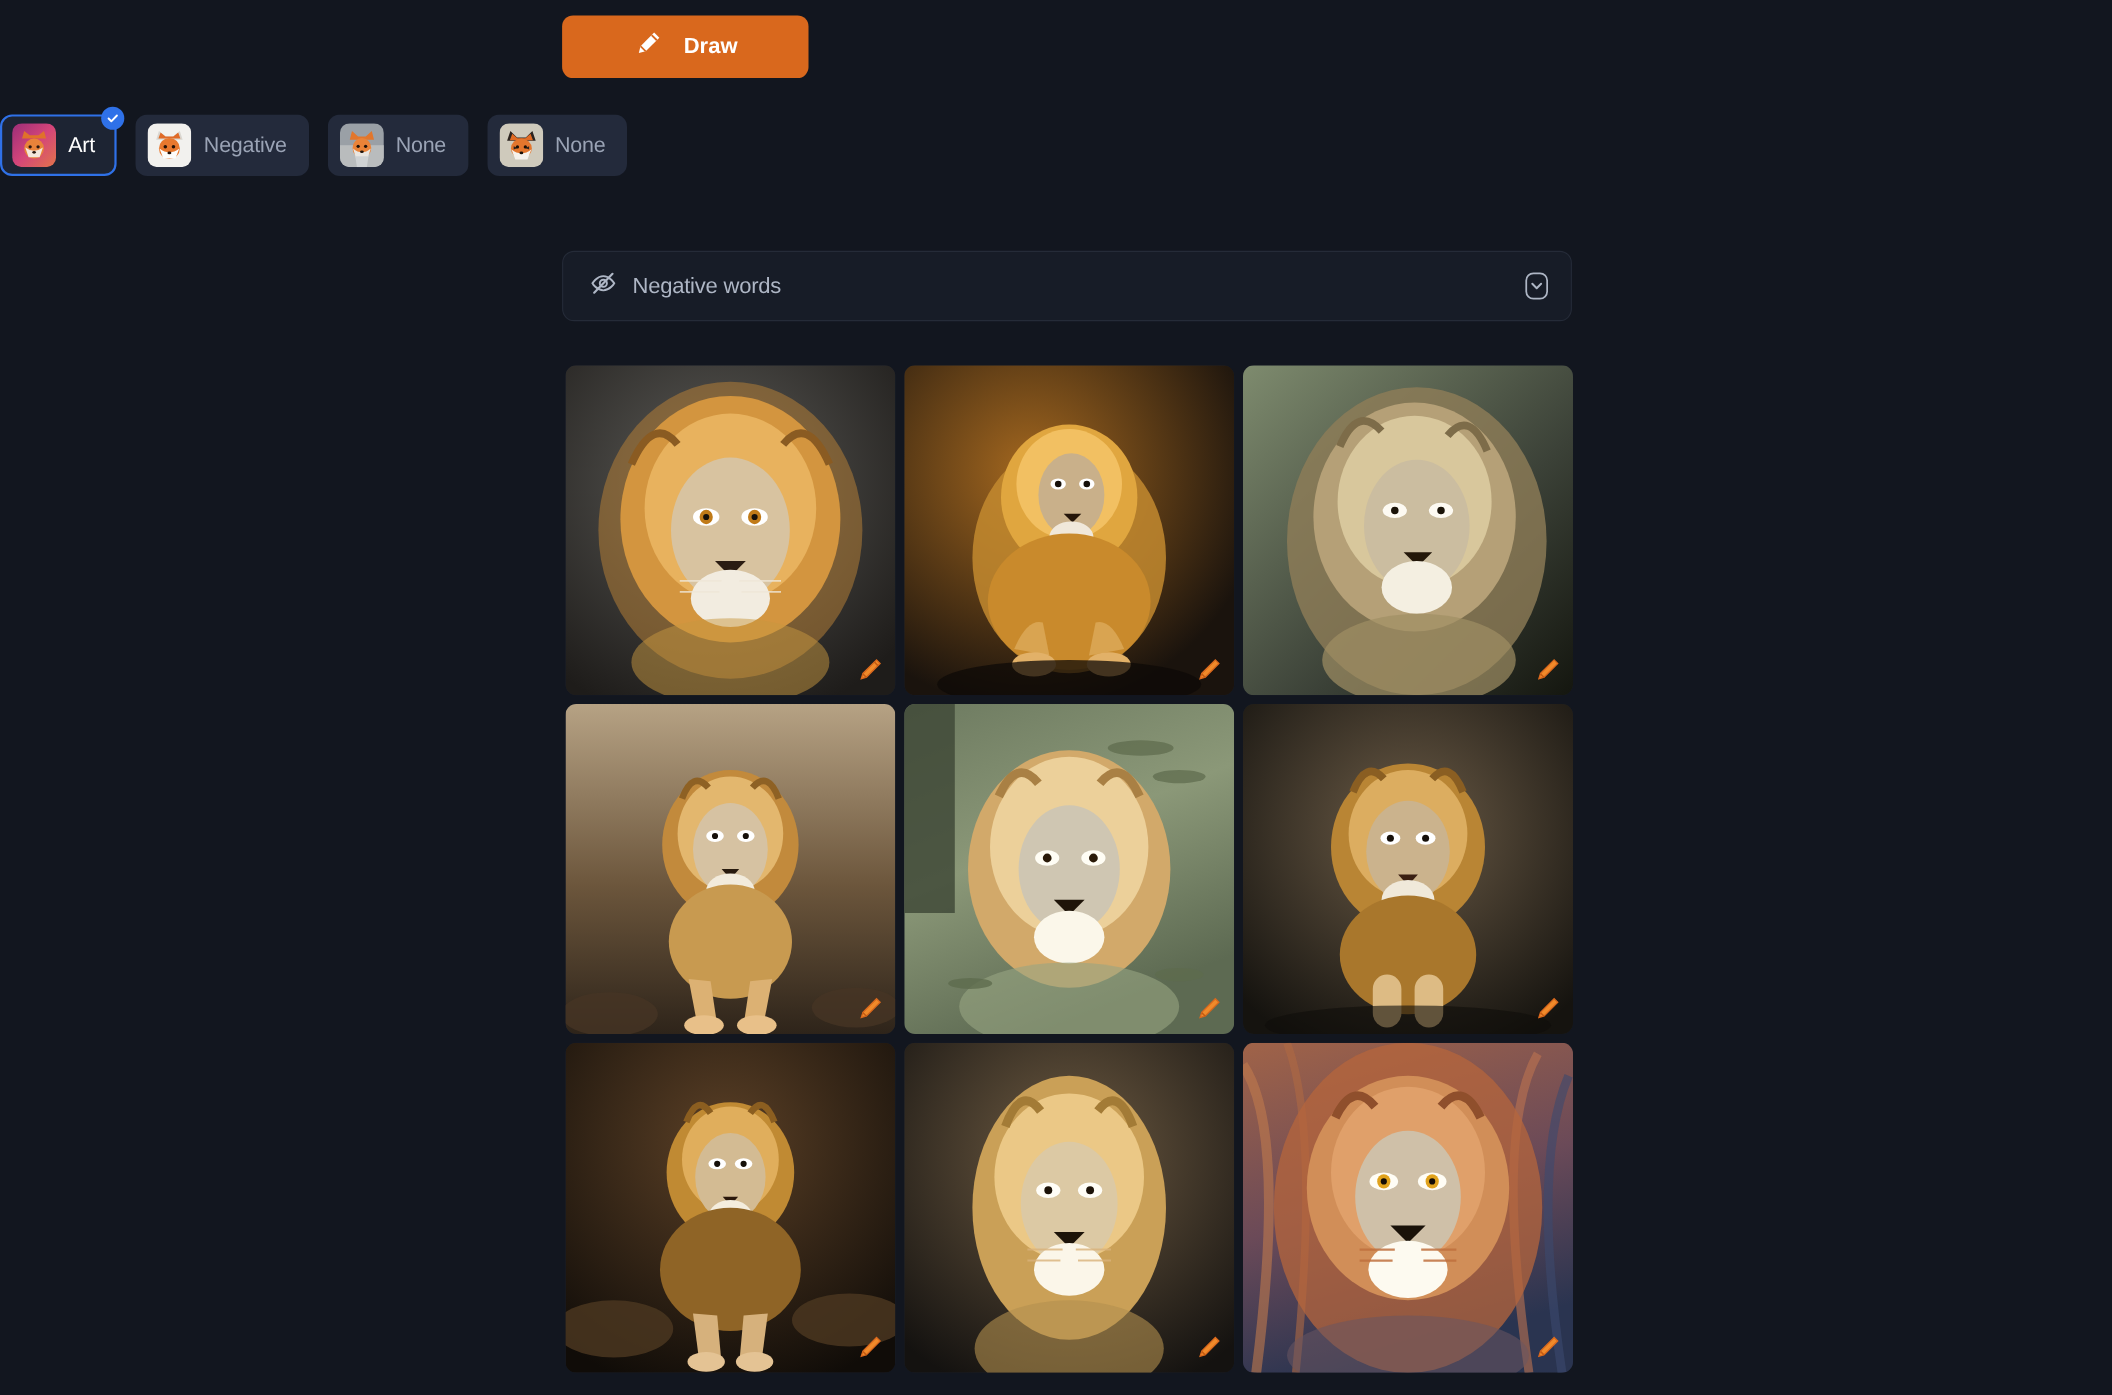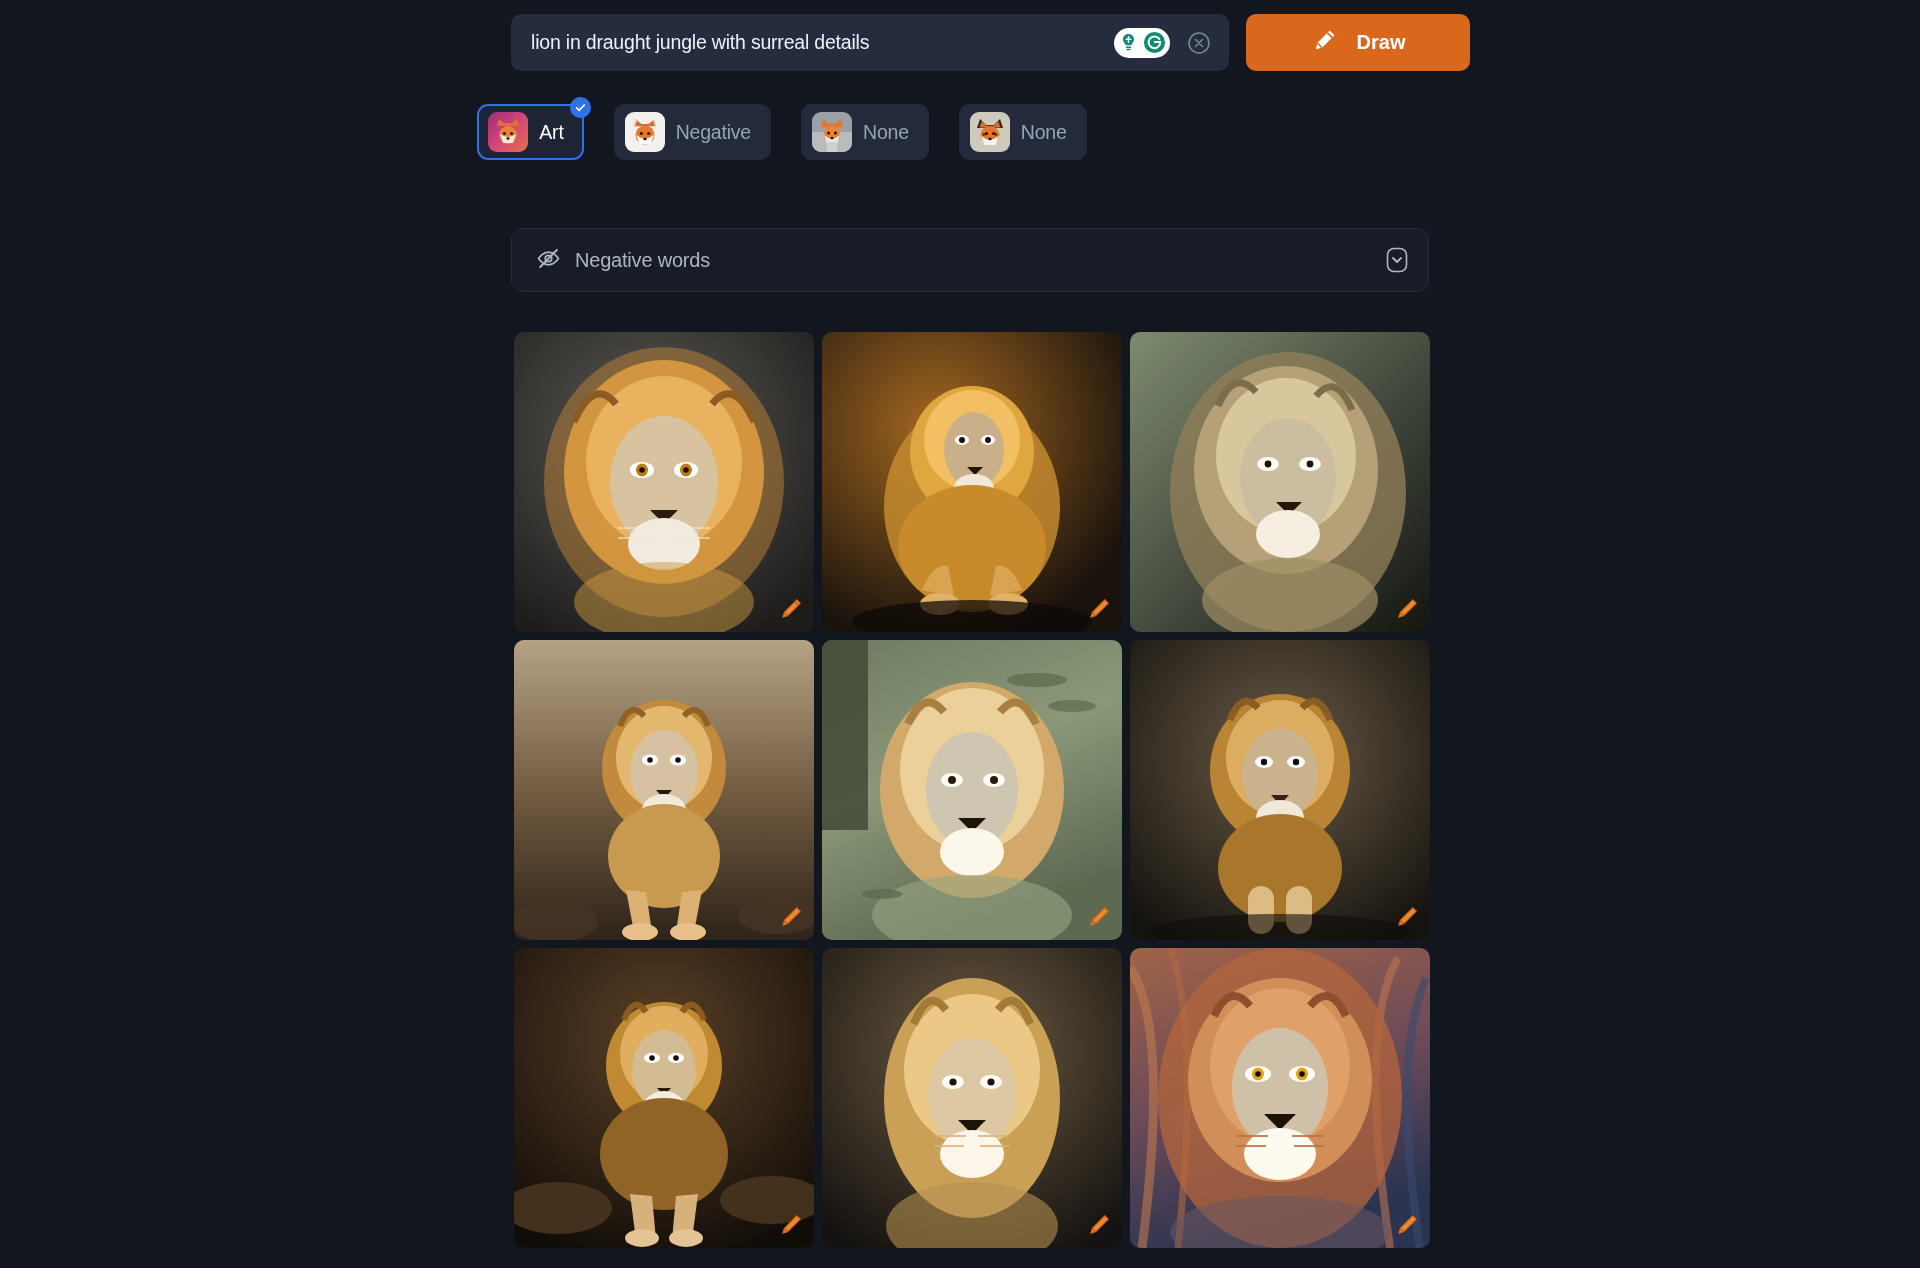--- a/index.html
+++ b/index.html
@@ -93,22 +93,21 @@
     cursor: pointer;
   }
 
   
   .chips {
     position: absolute;
     top: 104px;
     left: 0;
     width: 1564px;
     display: flex;
-    justify-content: center;
-    gap: 30px;
+    gap: 17px;
   }
 
   .chip {
     position: relative;
     height: 56px;
     background: #232a3b;
     border-radius: 11px;
     border: 2px solid transparent;
     display: flex;
     align-items: center;
@@ -214,47 +213,20 @@
     cursor: pointer;
   }
 </style>
 </head>
 <body>
 
 <div class="page">
 
   <div class="top-row">
 
-    <div class="search-bar">
-      <input class="search-input" type="text" value="lion in draught jungle with surreal details" placeholder="Describe what you want to draw" style="">
-
-      <div class="pill-toggle">
-        <span>
-          <svg width="21" height="21" viewBox="0 0 24 24">
-            <path d="M12 2.2c-3.6 0-6.3 2.8-6.3 6.2 0 2.3 1.2 3.8 2.2 5 .5.6.8 1.1.9 1.7h6.4c.1-.6.4-1.1.9-1.7 1-1.2 2.2-2.7 2.2-5 0-3.4-2.7-6.2-6.3-6.2z" fill="#108a72"></path>
-            <rect x="9" y="16.6" width="6" height="1.8" rx="0.6" fill="#108a72"></rect>
-            <rect x="9.6" y="19.2" width="4.8" height="1.7" rx="0.6" fill="#108a72"></rect>
-            <path d="M12 5.2v6.4M9.4 8.4h5.2" stroke="#ffffff" stroke-width="1.7" stroke-linecap="round"></path>
-          </svg>
-        </span>
-        <span>
-          <svg width="23" height="23" viewBox="0 0 24 24">
-            <circle cx="12" cy="12" r="11" fill="#108a72"></circle>
-            <path d="M17 8.4A6.1 6.1 0 1 0 18 12v-.4h-5.6" fill="none" stroke="#ffffff" stroke-width="2.1" stroke-linecap="round"></path>
-          </svg>
-        </span>
-      </div>
-
-      <span class="clear-btn">
-        <svg width="26" height="26" viewBox="0 0 24 24">
-          <circle cx="12" cy="12" r="9.2" fill="none" stroke="#7b8497" stroke-width="1.5"></circle>
-          <path d="M8.8 8.8l6.4 6.4M15.2 8.8l-6.4 6.4" stroke="#7b8497" stroke-width="1.5" stroke-linecap="round"></path>
-        </svg>
-      </span>
-    </div>
 
     <button class="draw-btn">
       <span>
         <svg width="27" height="27" viewBox="0 0 24 24">
           <path d="M16.6 3.2l4.2 4.2-11 11-5.6 1.4 1.4-5.6z" fill="#ffffff"></path>
           <path d="M14.6 5.2l4.2 4.2" stroke="#d9681d" stroke-width="1.5"></path>
           <path d="M5.6 14.2l4.2 4.2" stroke="#d9681d" stroke-width="1.3"></path>
         </svg>
       </span>
       <span>Draw</span>

